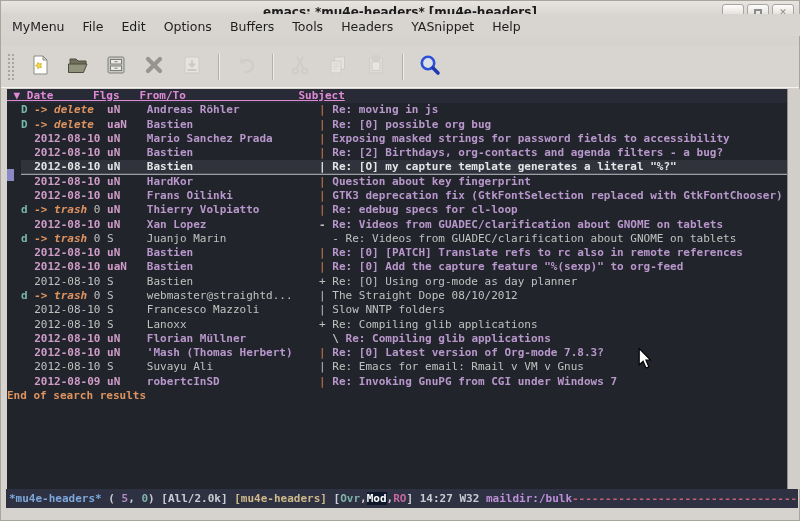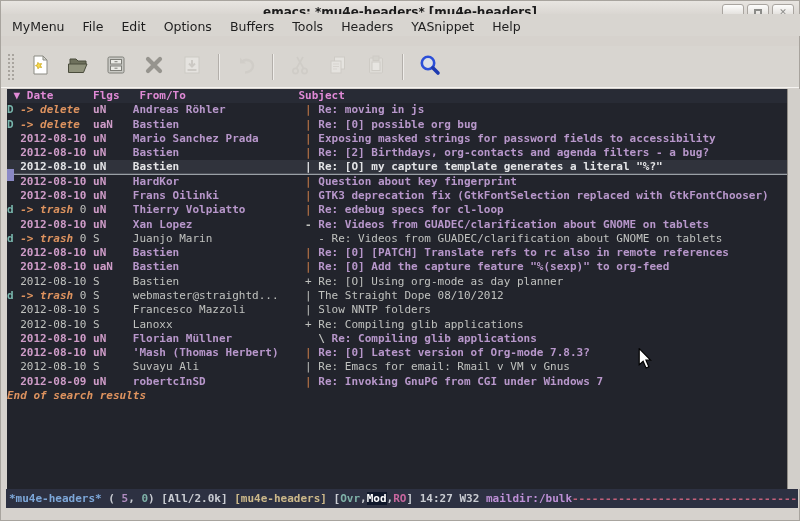--- a/index.html
+++ b/index.html
@@ -24,35 +24,35 @@
   .toolbar{position:absolute;left:0;top:45px;width:100%;height:41px;background:#d8d5d0;
     display:flex;align-items:center;border-bottom:1px solid #f5f3f0;}
   .grip{width:8px;height:28px;margin:0 6px 0 6px;
     background-image:radial-gradient(#a8a49e 26%,transparent 30%);background-size:4px 4px;}
   .tbtn{width:28px;height:28px;margin:0 5px;display:flex;align-items:center;justify-content:center;}
   .tbtn.disabled{opacity:.55;}
   .tsep{width:1px;height:26px;background:#b3afaa;border-right:1px solid #efedea;margin:0 7px;}
   
   .content{position:absolute;left:6px;top:88px;width:780px;height:400px;background:#22242c;
     overflow:hidden;font-family:"DejaVu Sans Mono",monospace;font-size:11px;line-height:14.286px;}
-  .hline{white-space:pre;color:#e08ad6;font-weight:bold;height:14.286px;background:#282b35;}
-  .row{white-space:pre;height:14.286px;}
+  .hline{white-space:pre;color:#e08ad6;font-weight:bold;height:14.286px;background:#282b35;text-decoration:underline;}
+  .row{white-space:pre;height:14.286px;margin-left:14px;}
   .row.unread{font-weight:bold;}
   .row.highlight{font-weight:bold;background:#30333c;box-shadow:inset 0 -1.2px 0 #9aa0a6;}
   .c-mark{color:#79b6ad;font-weight:bold;}
   .c-dmark{color:#de935f;font-style:italic;font-weight:bold;}
   .c-pink{color:#cf9cc8;}
   .c-purple{color:#b897cb;}
   .c-seen{color:#c0c2bf;}
   .c-hl{color:#e4e5e7;}
   .c-sepo{color:#ad6e44;}
   .c-sepg{color:#c0c2bf;}
   .c-sepw{color:#e4e5e7;}
   .c-suffix{color:#c0c2bf;font-weight:normal;}
-  .endline{white-space:pre;color:#de935f;font-style:italic;font-weight:bold;height:14.286px;}
+  .endline{white-space:pre;color:#de935f;font-weight:bold;height:14.286px;}
   .cursor-block{position:absolute;left:0px;top:80px;width:7px;height:12px;background:#8a89c5;}
   
   .scrollbar{position:absolute;left:786px;top:88px;width:13px;height:400px;
     background:#d2cfca;border-left:1px solid #918d87;box-sizing:border-box;}
   
   .modeline{position:absolute;left:5px;top:488px;width:792px;height:19px;background:#2d3142;
     font-family:"DejaVu Sans Mono",monospace;font-size:11px;font-weight:bold;line-height:19px;
     white-space:pre;overflow:hidden;padding-left:3px;box-sizing:border-box;color:#c9ccd2;}
   .m-fg{color:#c9ccd2;} .m-blue{color:#7da7d9;} .m-purple{color:#b08cc0;}
   .m-teal{color:#7fb2a8;} .m-tan{color:#cdb98a;} .m-pink{color:#c9679f;}

